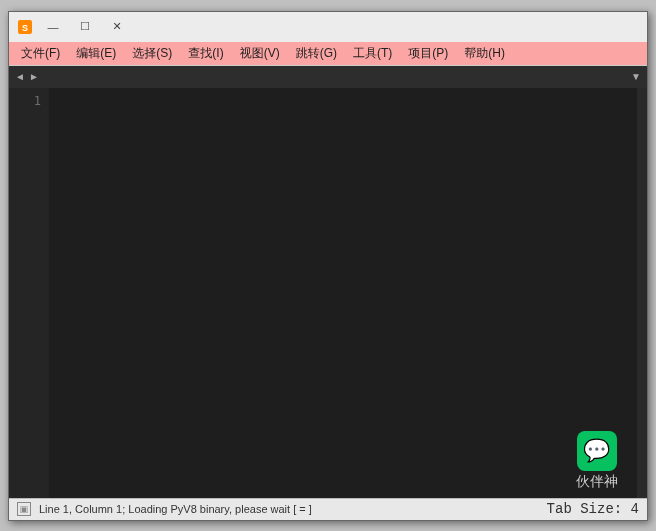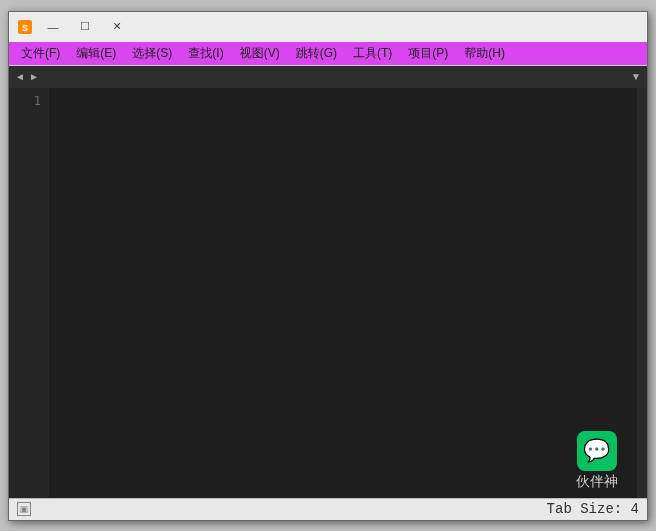--- a/index.html
+++ b/index.html
@@ -58,21 +58,21 @@
       cursor: pointer;
       display: flex;
       align-items: center;
       justify-content: center;
       font-size: 11px;
       color: #444;
     }
     
     .menu-bar {
       height: 24px;
-      background: #d946ef;
+      background: #fca5a5;
       display: flex;
       align-items: center;
       padding: 0 4px;
       flex-shrink: 0;
       border-bottom: 1px solid #ccc;
     }
     .menu-item {
       padding: 2px 8px;
       font-size: 12px;
       color: #222;
@@ -252,20 +252,21 @@
       </div>
       <div class="code-area"></div>
       <div class="scrollbar-v"></div>
     </div>
 
     <div class="status-bar">
       <div class="status-left">
         <div class="status-icon">
           <span style="font-size:9px;color:#888;">▣</span>
         </div>
+        <span class="status-text">Line 1, Column 1; Loading PyV8 binary, please wait [  =  ]</span>
       </div>
       <div class="status-right">Tab Size: 4</div>
     </div>
   </div>
 
   <div class="watermark">
     <div class="watermark-badge">
       <span style="font-size:22px;">💬</span>
     </div>
     <span class="watermark-label">伙伴神</span>

